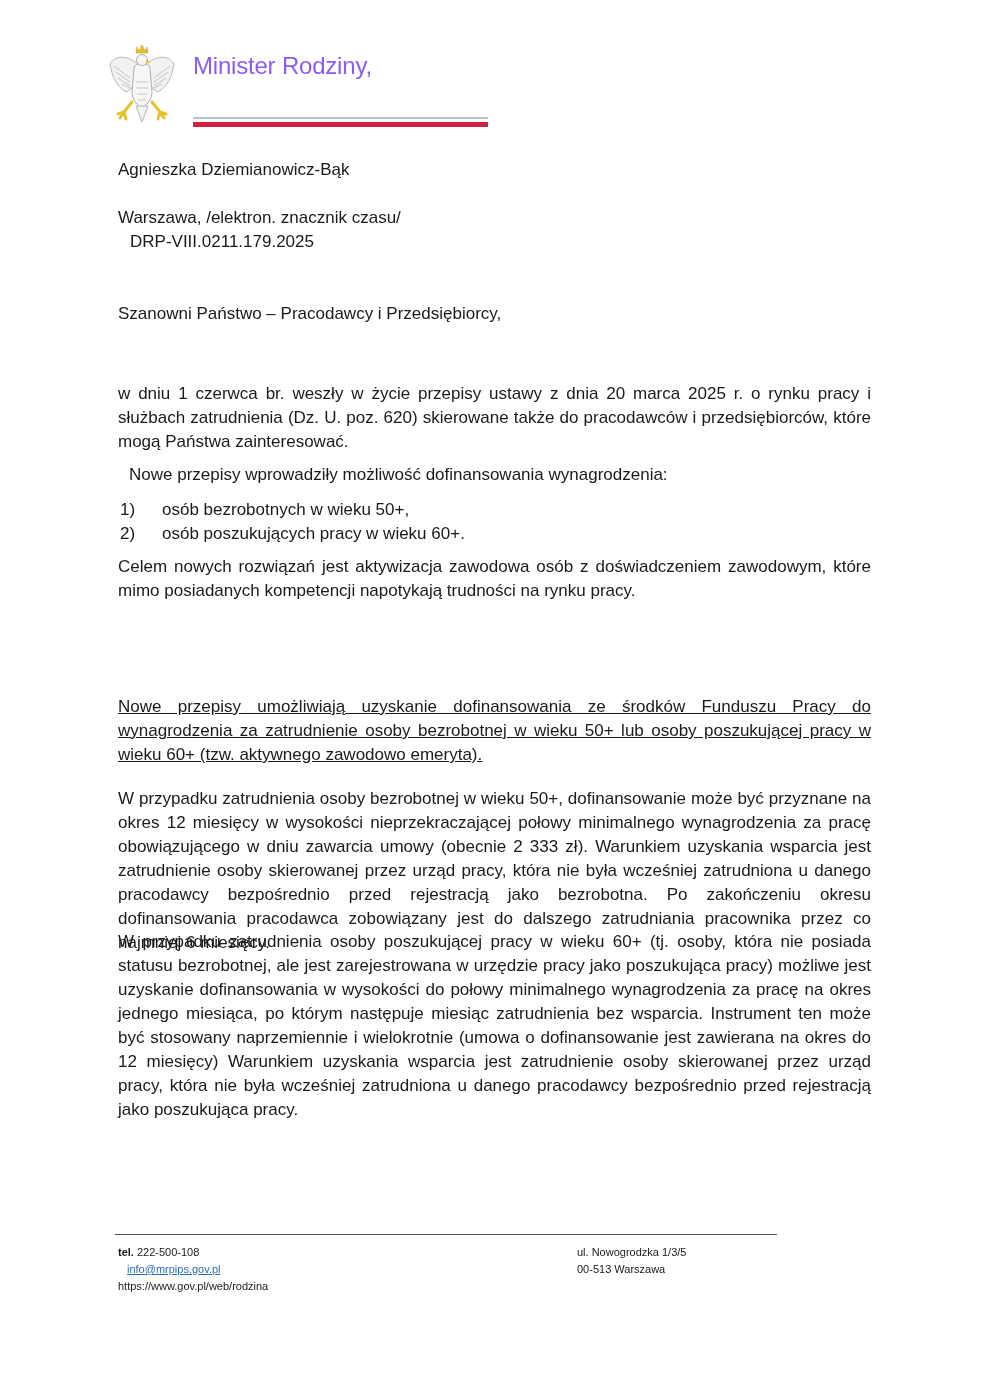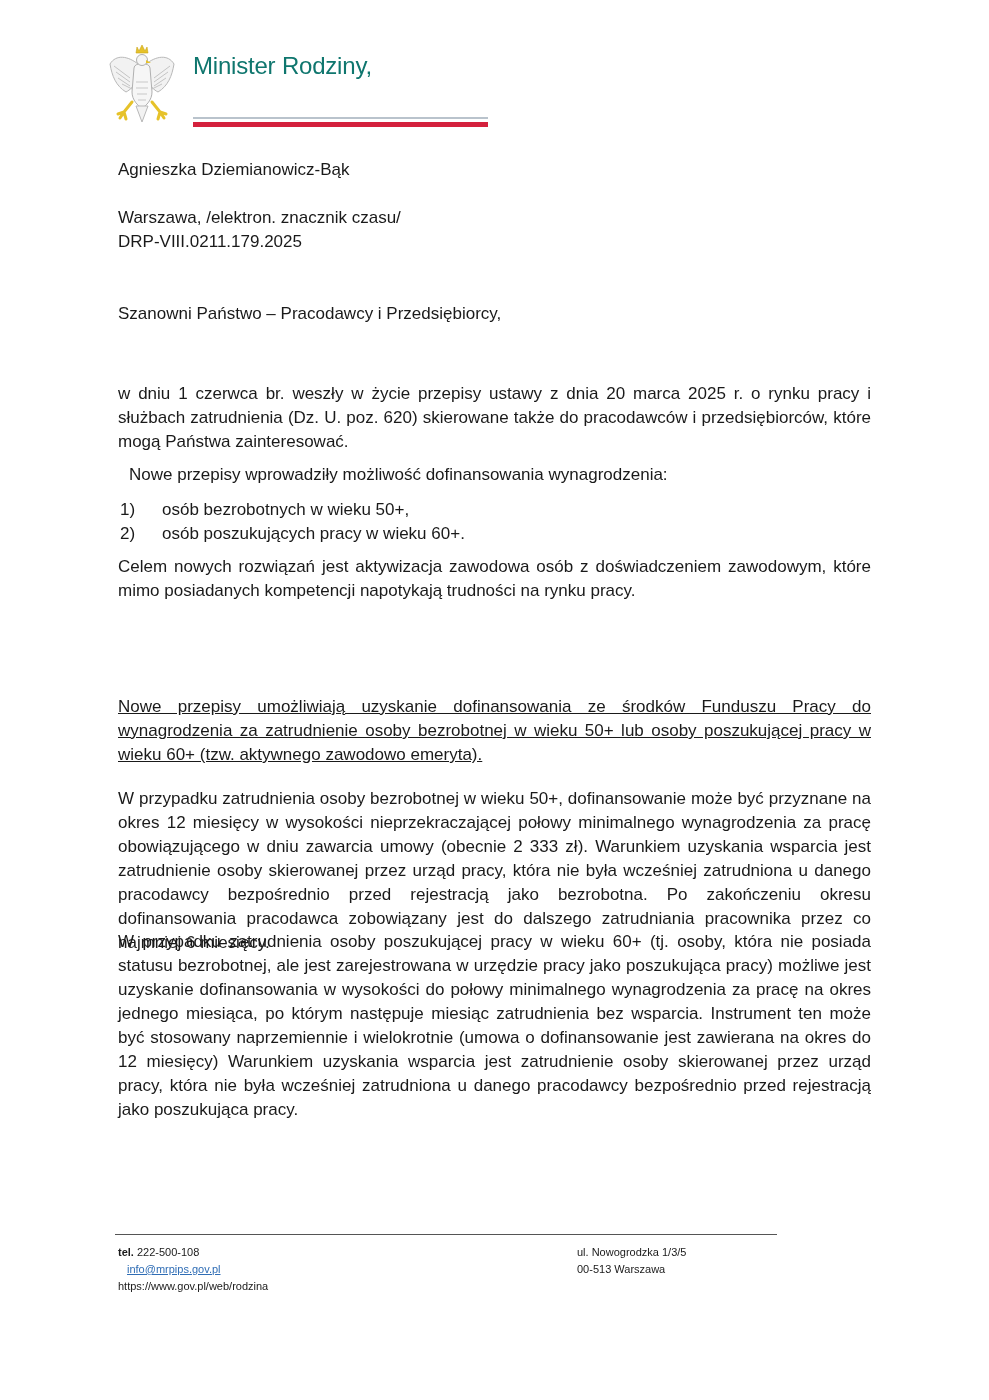--- a/index.html
+++ b/index.html
@@ -4,31 +4,31 @@
   <style>
     html, body { margin: 0; padding: 0; background: #ffffff; }
     body {
       width: 989px; height: 1400px; position: relative; overflow: hidden;
       font-family: "Liberation Sans", sans-serif; color: #1a1a1a;
     }
     .logo { position: absolute; left: 108px; top: 42px; width: 390px; height: 90px; }
     .eagle { position: absolute; left: 0; top: 0; width: 68px; height: 88px; }
     .ministry-name {
       position: absolute; left: 85px; top: 10px;
-      font-size: 24px; line-height: 27px; color: #0f766e; letter-spacing: -0.2px;
+      font-size: 24px; line-height: 27px; color: #8b5cf6; letter-spacing: -0.2px;
     }
     .ministry-name div { white-space: nowrap; }
     .logo-line-grey { position: absolute; left: 85px; top: 75px; width: 295px; height: 2px; background: #b9c3cc; }
     .logo-line-red { position: absolute; left: 85px; top: 80px; width: 295px; height: 5px; background: #d4213d; }
 
     .text { position: absolute; left: 118px; width: 753px; font-size: 17px; line-height: 24px; }
     .just { text-align: justify; }
     .sender { top: 158px; }
     .place { top: 206px; }
-    .signature { top: 230px; }
+    .signature { top: 230px; margin-left: 12px; }
     .salutation { top: 302px; }
     .p1 { top: 382px; }
     .p2 { top: 463px; margin-left: 11px; }
     .list { top: 498px; left: 118px; }
     .list .li { display: flex; }
     .list .num { width: 42px; padding-left: 2px; }
     .p3 { top: 555px; }
     .p4 { top: 695px; text-decoration: underline; }
     .p5 { top: 775px; margin-top: 12px; }
     .p6 { top: 930px; }

